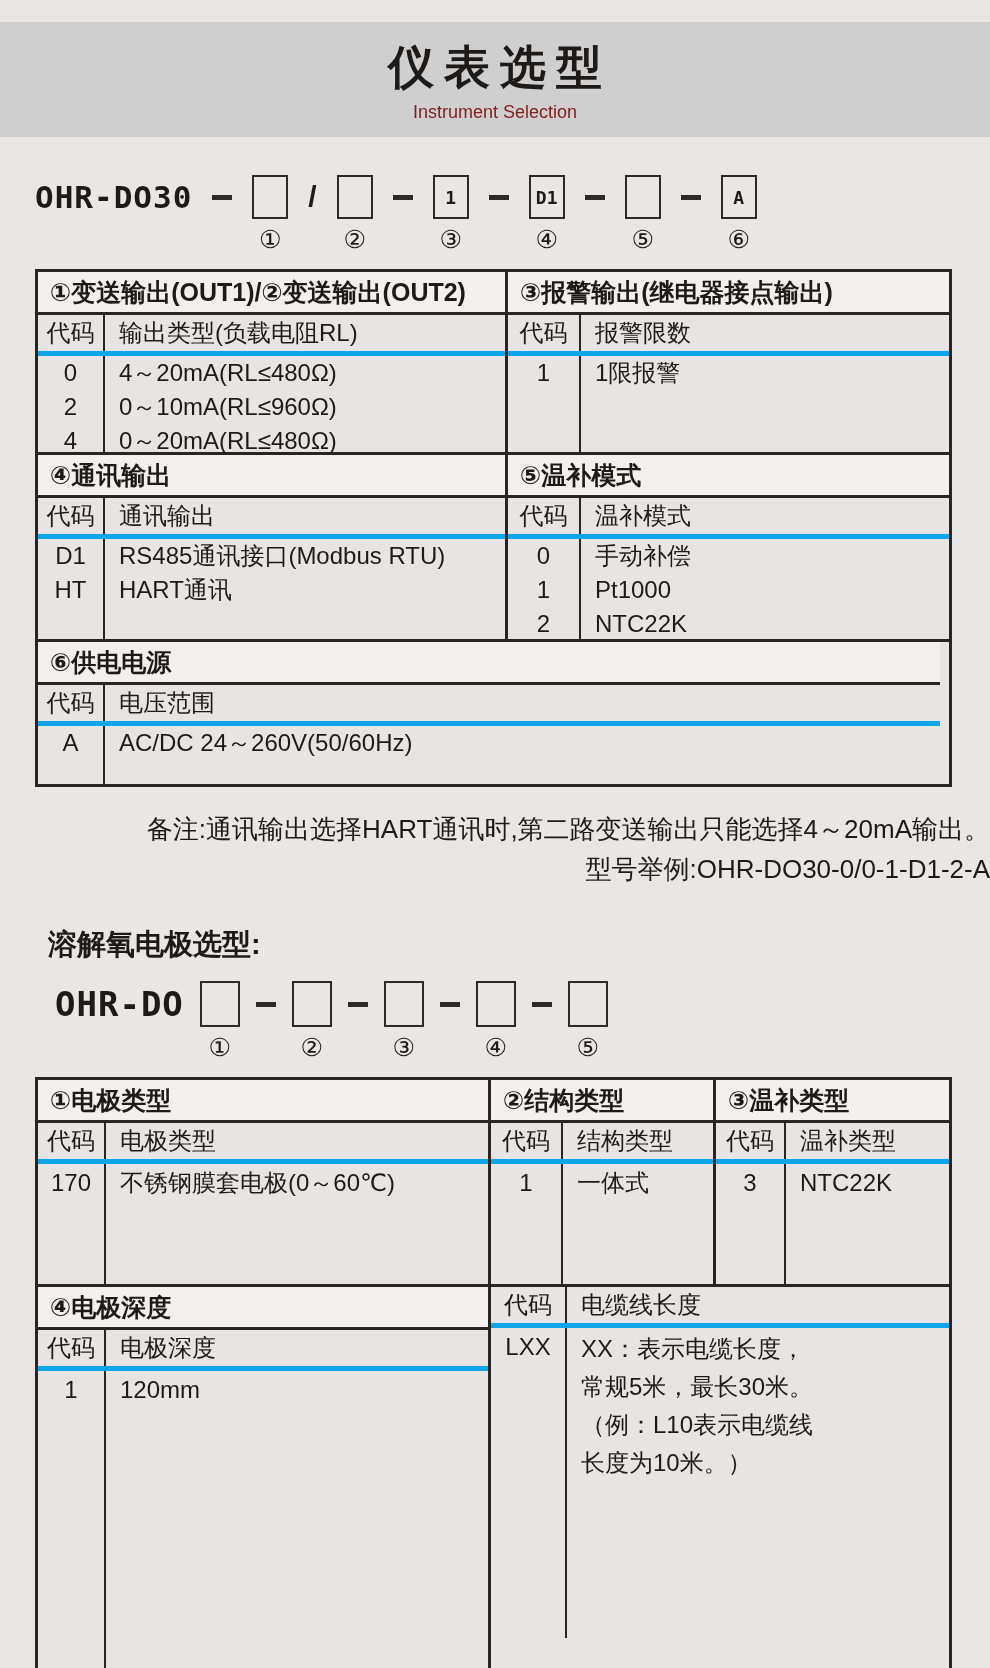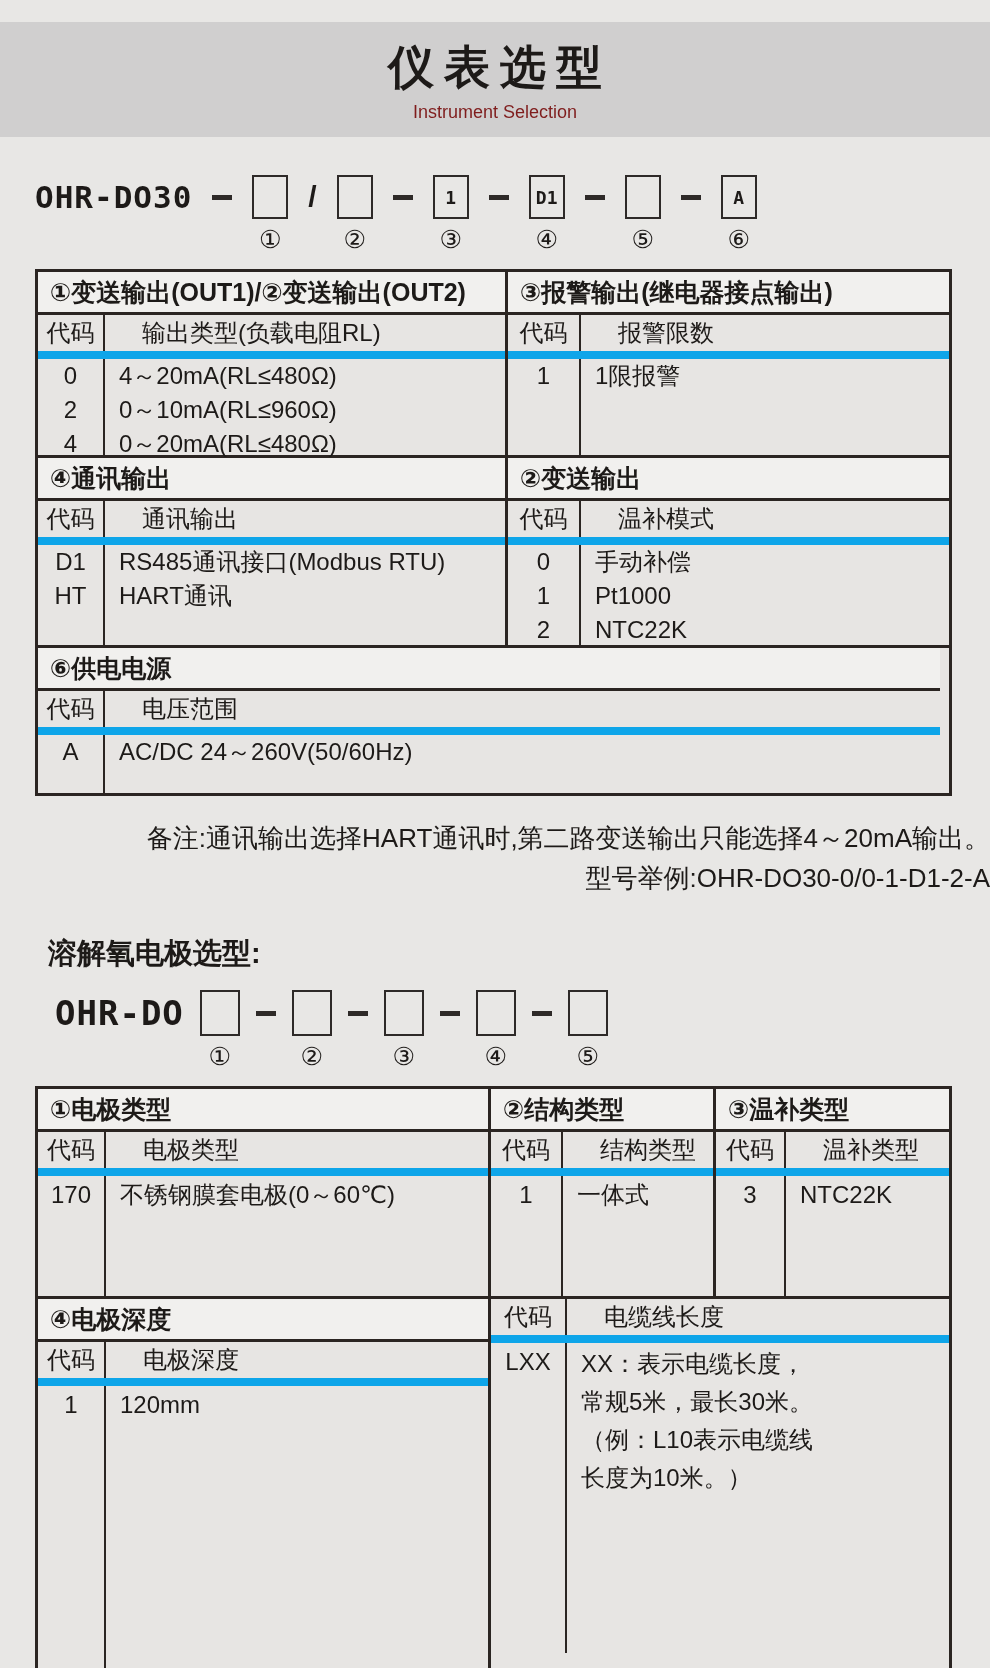--- a/index.html
+++ b/index.html
@@ -34,21 +34,21 @@
   .m-suffix { font-size:32px; font-weight:bold; letter-spacing:2px; margin-left:2px; }
 
   
   .tbl { margin-left:35px; width:917px; border:3px solid #2b2522; box-sizing:border-box; background:#e7e5e3; }
   .band-row { display:flex; }
   .vdiv { width:3px; background:#2b2522; }
   .hsep { height:3px; background:#2b2522; }
   .sec { display:flex; flex-direction:column; }
   .sec-title { background:#f1f0ee; font-weight:bold; font-size:25px; line-height:40px; height:40px;
                padding-left:12px; border-bottom:3px solid #2b2522; white-space:nowrap; overflow:hidden; }
-  .colhdr { display:flex; border-bottom:8px solid #0ea5e9; height:36px;gap:23px; }
+  .colhdr { display:flex; border-bottom:5px solid #0ea5e9; height:36px; }
   .code-h { border-right:2px solid #2b2522; text-align:center; line-height:36px; font-size:24px; box-sizing:border-box; }
   .desc-h { flex:1; line-height:36px; padding-left:14px; font-size:24px; white-space:nowrap; overflow:hidden; }
   .data { display:flex; }
   .code-c { border-right:2px solid #2b2522; display:flex; flex-direction:column; box-sizing:border-box; }
   .desc-c { flex:1; display:flex; flex-direction:column; }
   .cell { height:34px; line-height:34px; font-size:24px; white-space:nowrap; }
   .t2 .cell { height:38px; line-height:38px; }
   .code-c .cell { text-align:center; }
   .desc-c .cell { padding-left:14px; }
   .pre { white-space:pre-line; line-height:40px; padding:2px 0 0 14px; font-size:24px; height:auto; }
@@ -206,21 +206,21 @@
             <div class="cell">HT</div>
           </div>
           <div class="desc-c">
             <div class="cell">RS485通讯接口(Modbus RTU)</div>
             <div class="cell">HART通讯</div>
           </div>
         </div>
       </div>
       <div class="vdiv"></div>
       <div class="sec secw-r1">
-        <div class="sec-title">②变送输出</div>
+        <div class="sec-title">⑤温补模式</div>
         <div class="colhdr">
           <div class="code-h w73">代码</div>
           <div class="desc-h">温补模式</div>
         </div>
         <div class="data dh100">
           <div class="code-c w73">
             <div class="cell">0</div>
             <div class="cell">1</div>
             <div class="cell">2</div>
           </div>

